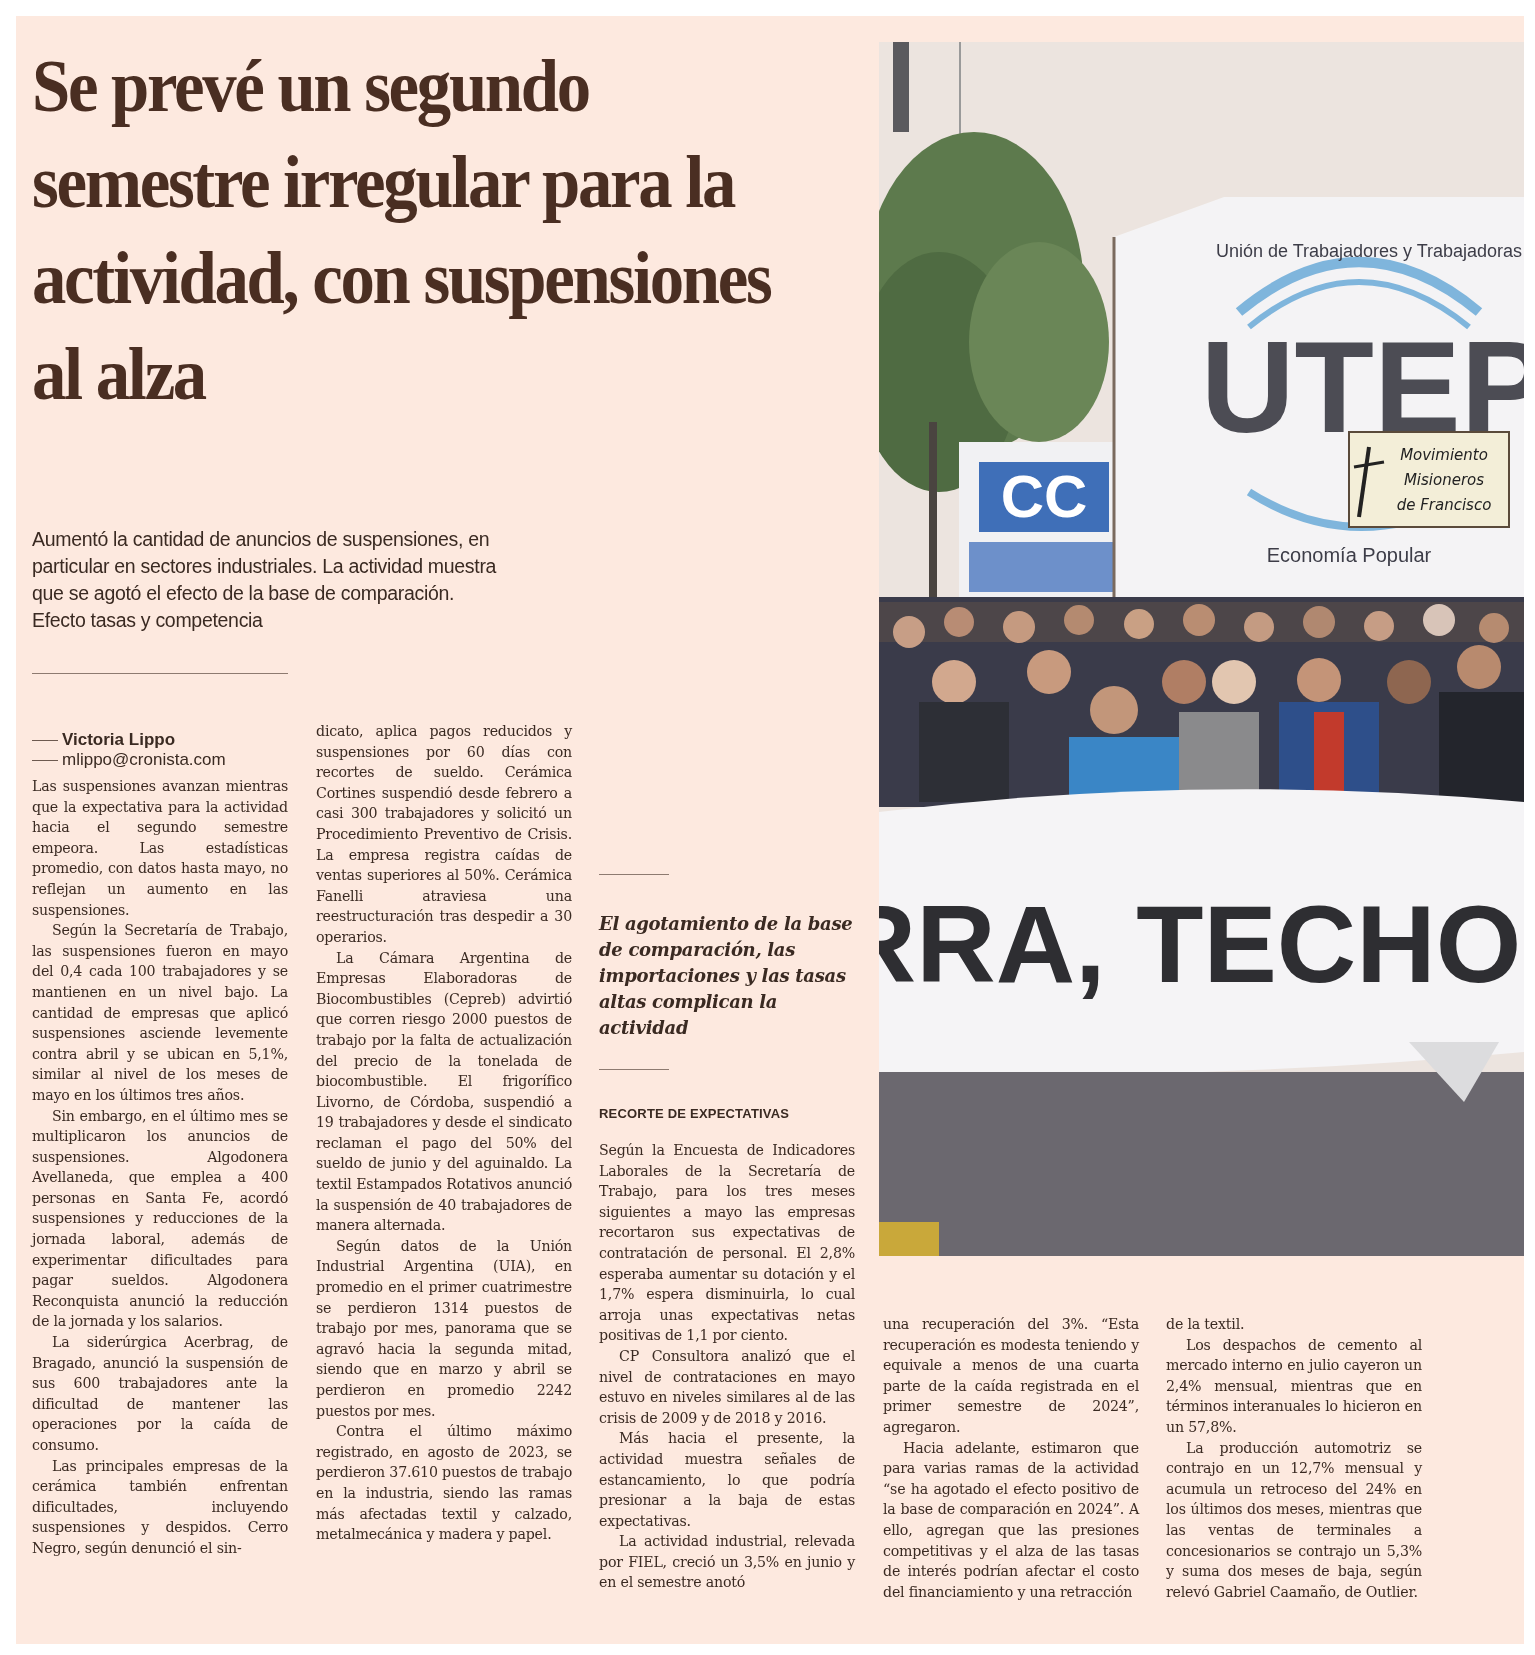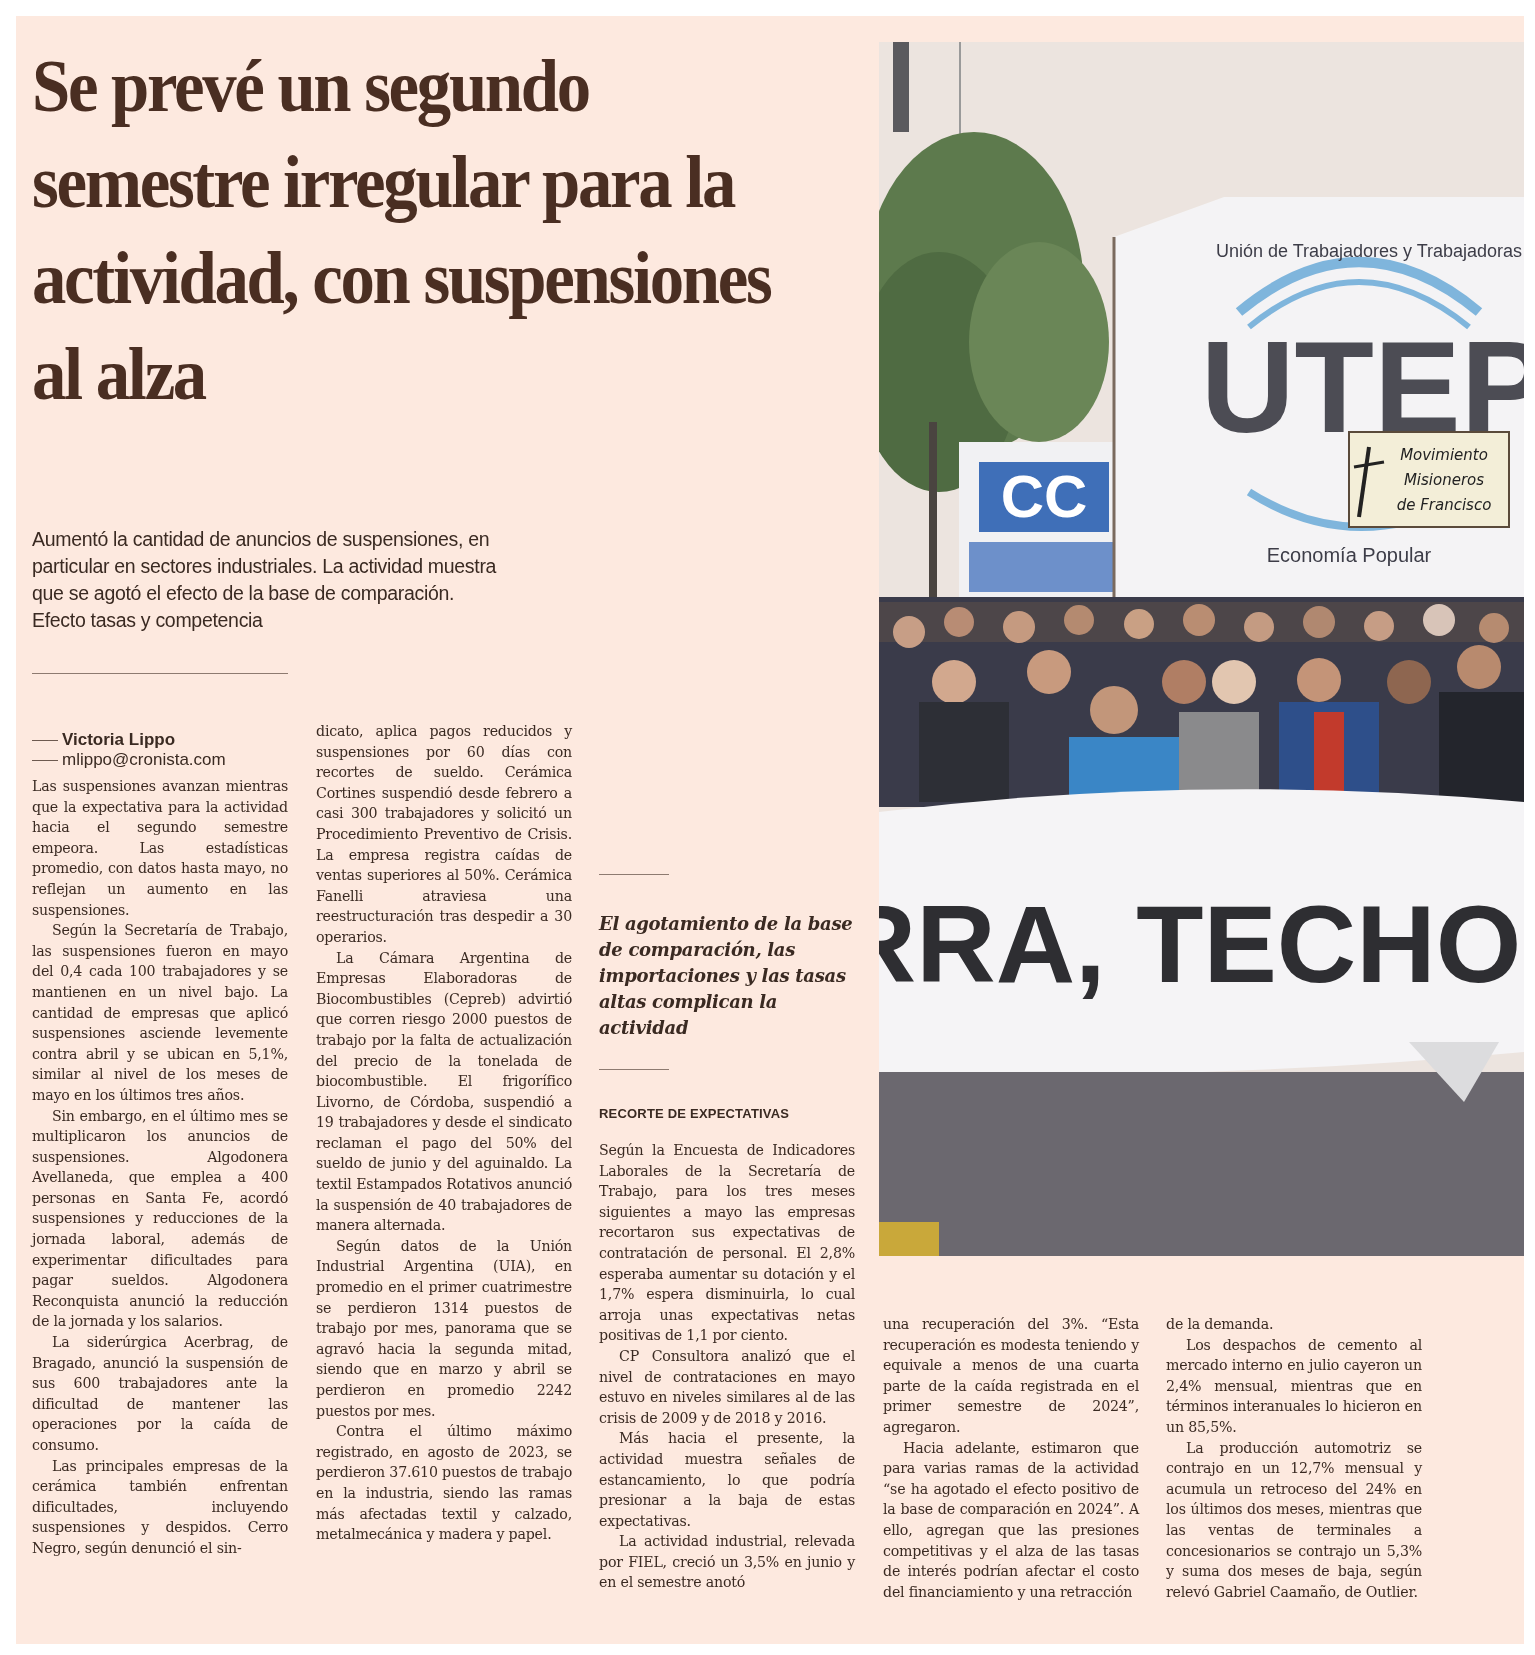--- a/index.html
+++ b/index.html
@@ -124,22 +124,22 @@
     <p>Más hacia el presente, la actividad muestra señales de estancamiento, lo que podría presionar a la baja de estas expectativas.</p>
     <p>La actividad industrial, relevada por FIEL, creció un 3,5% en junio y en el semestre anotó</p>
   </div>
 
   <div class="col col4">
     <p class="first">una recuperación del 3%. “Esta recuperación es modesta teniendo y equivale a menos de una cuarta parte de la caída registrada en el primer semestre de 2024”, agregaron.</p>
     <p>Hacia adelante, estimaron que para varias ramas de la actividad “se ha agotado el efecto positivo de la base de comparación en 2024”. A ello, agregan que las presiones competitivas y el alza de las tasas de interés podrían afectar el costo del financiamiento y una retracción</p>
   </div>
 
   <div class="col col5">
-    <p class="first">de la demanda.</p>
-    <p>Los despachos de cemento al mercado interno en julio cayeron un 2,4% mensual, mientras que en términos interanuales lo hicieron en un 85,5%.</p>
+    <p class="first">de la textil.</p>
+    <p>Los despachos de cemento al mercado interno en julio cayeron un 2,4% mensual, mientras que en términos interanuales lo hicieron en un 57,8%.</p>
     <p>La producción automotriz se contrajo en un 12,7% mensual y acumula un retroceso del 24% en los últimos dos meses, mientras que las ventas de terminales a concesionarios se contrajo un 5,3% y suma dos meses de baja, según relevó Gabriel Caamaño, de Outlier.</p>
   </div>
 
   <div class="photo">
     <svg viewBox="0 0 645 1214" preserveAspectRatio="none">
 
       <rect x="0" y="0" width="645" height="1214" fill="#ece4df"></rect>
 
       <rect x="14" y="0" width="16" height="90" fill="#5b5a5e"></rect>
       <rect x="80" y="0" width="2" height="120" fill="#9a9a9a"></rect>

